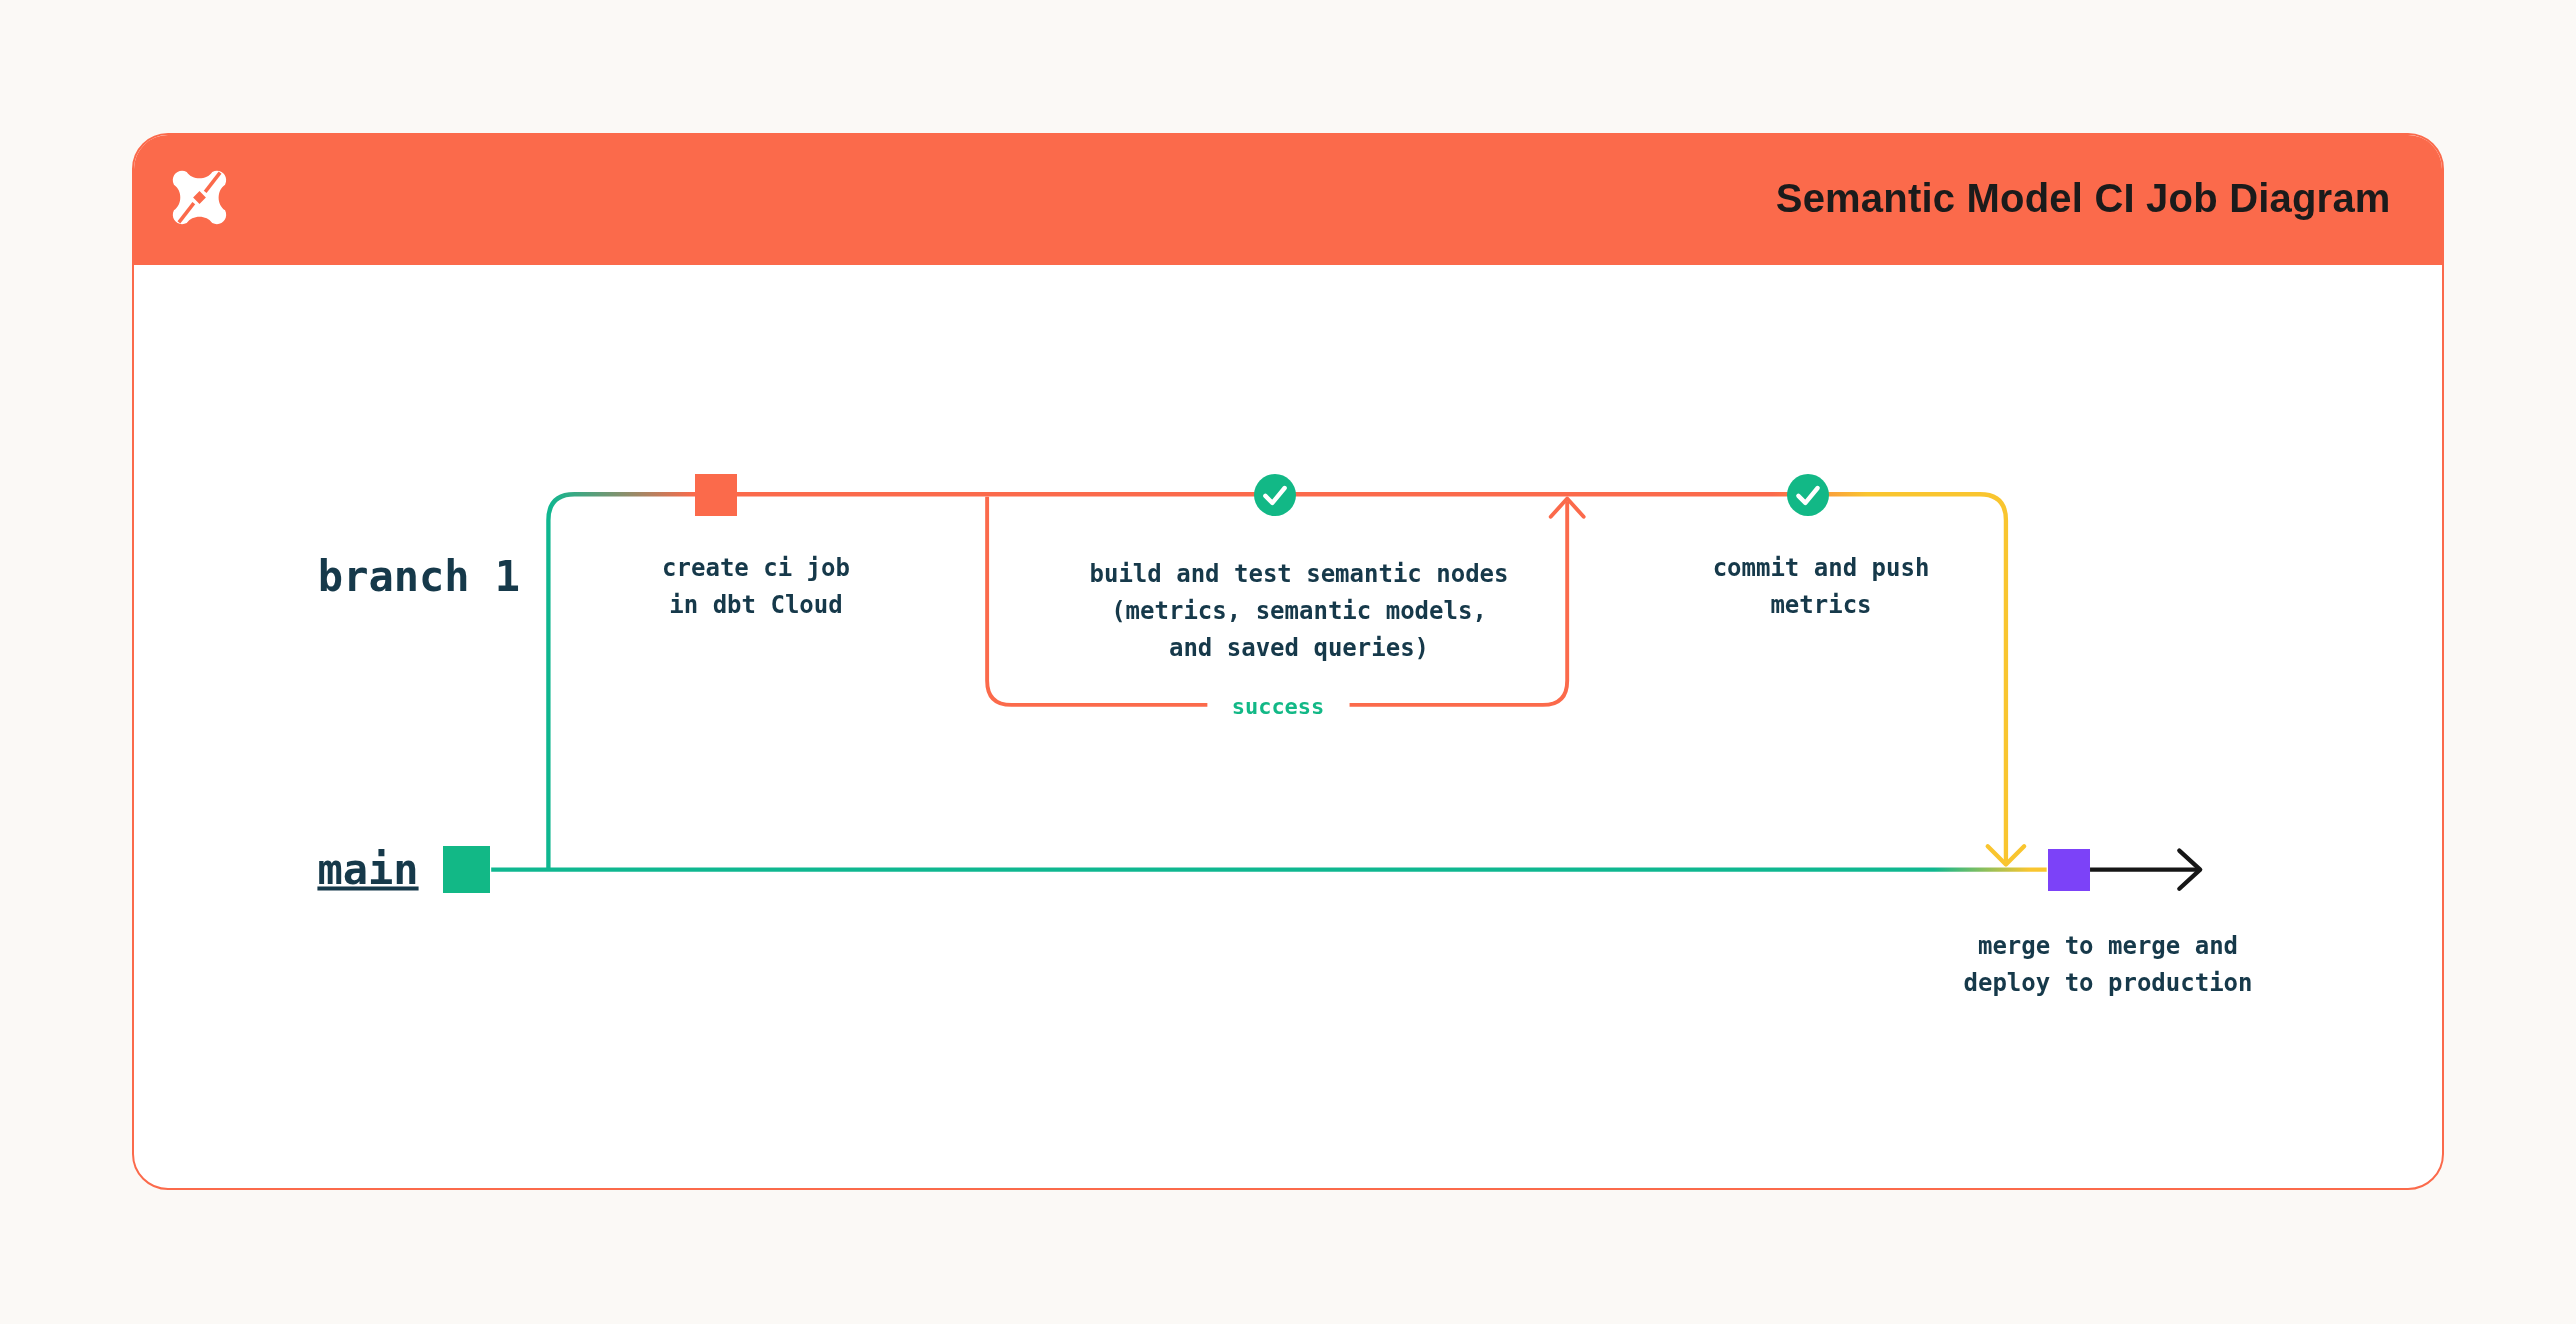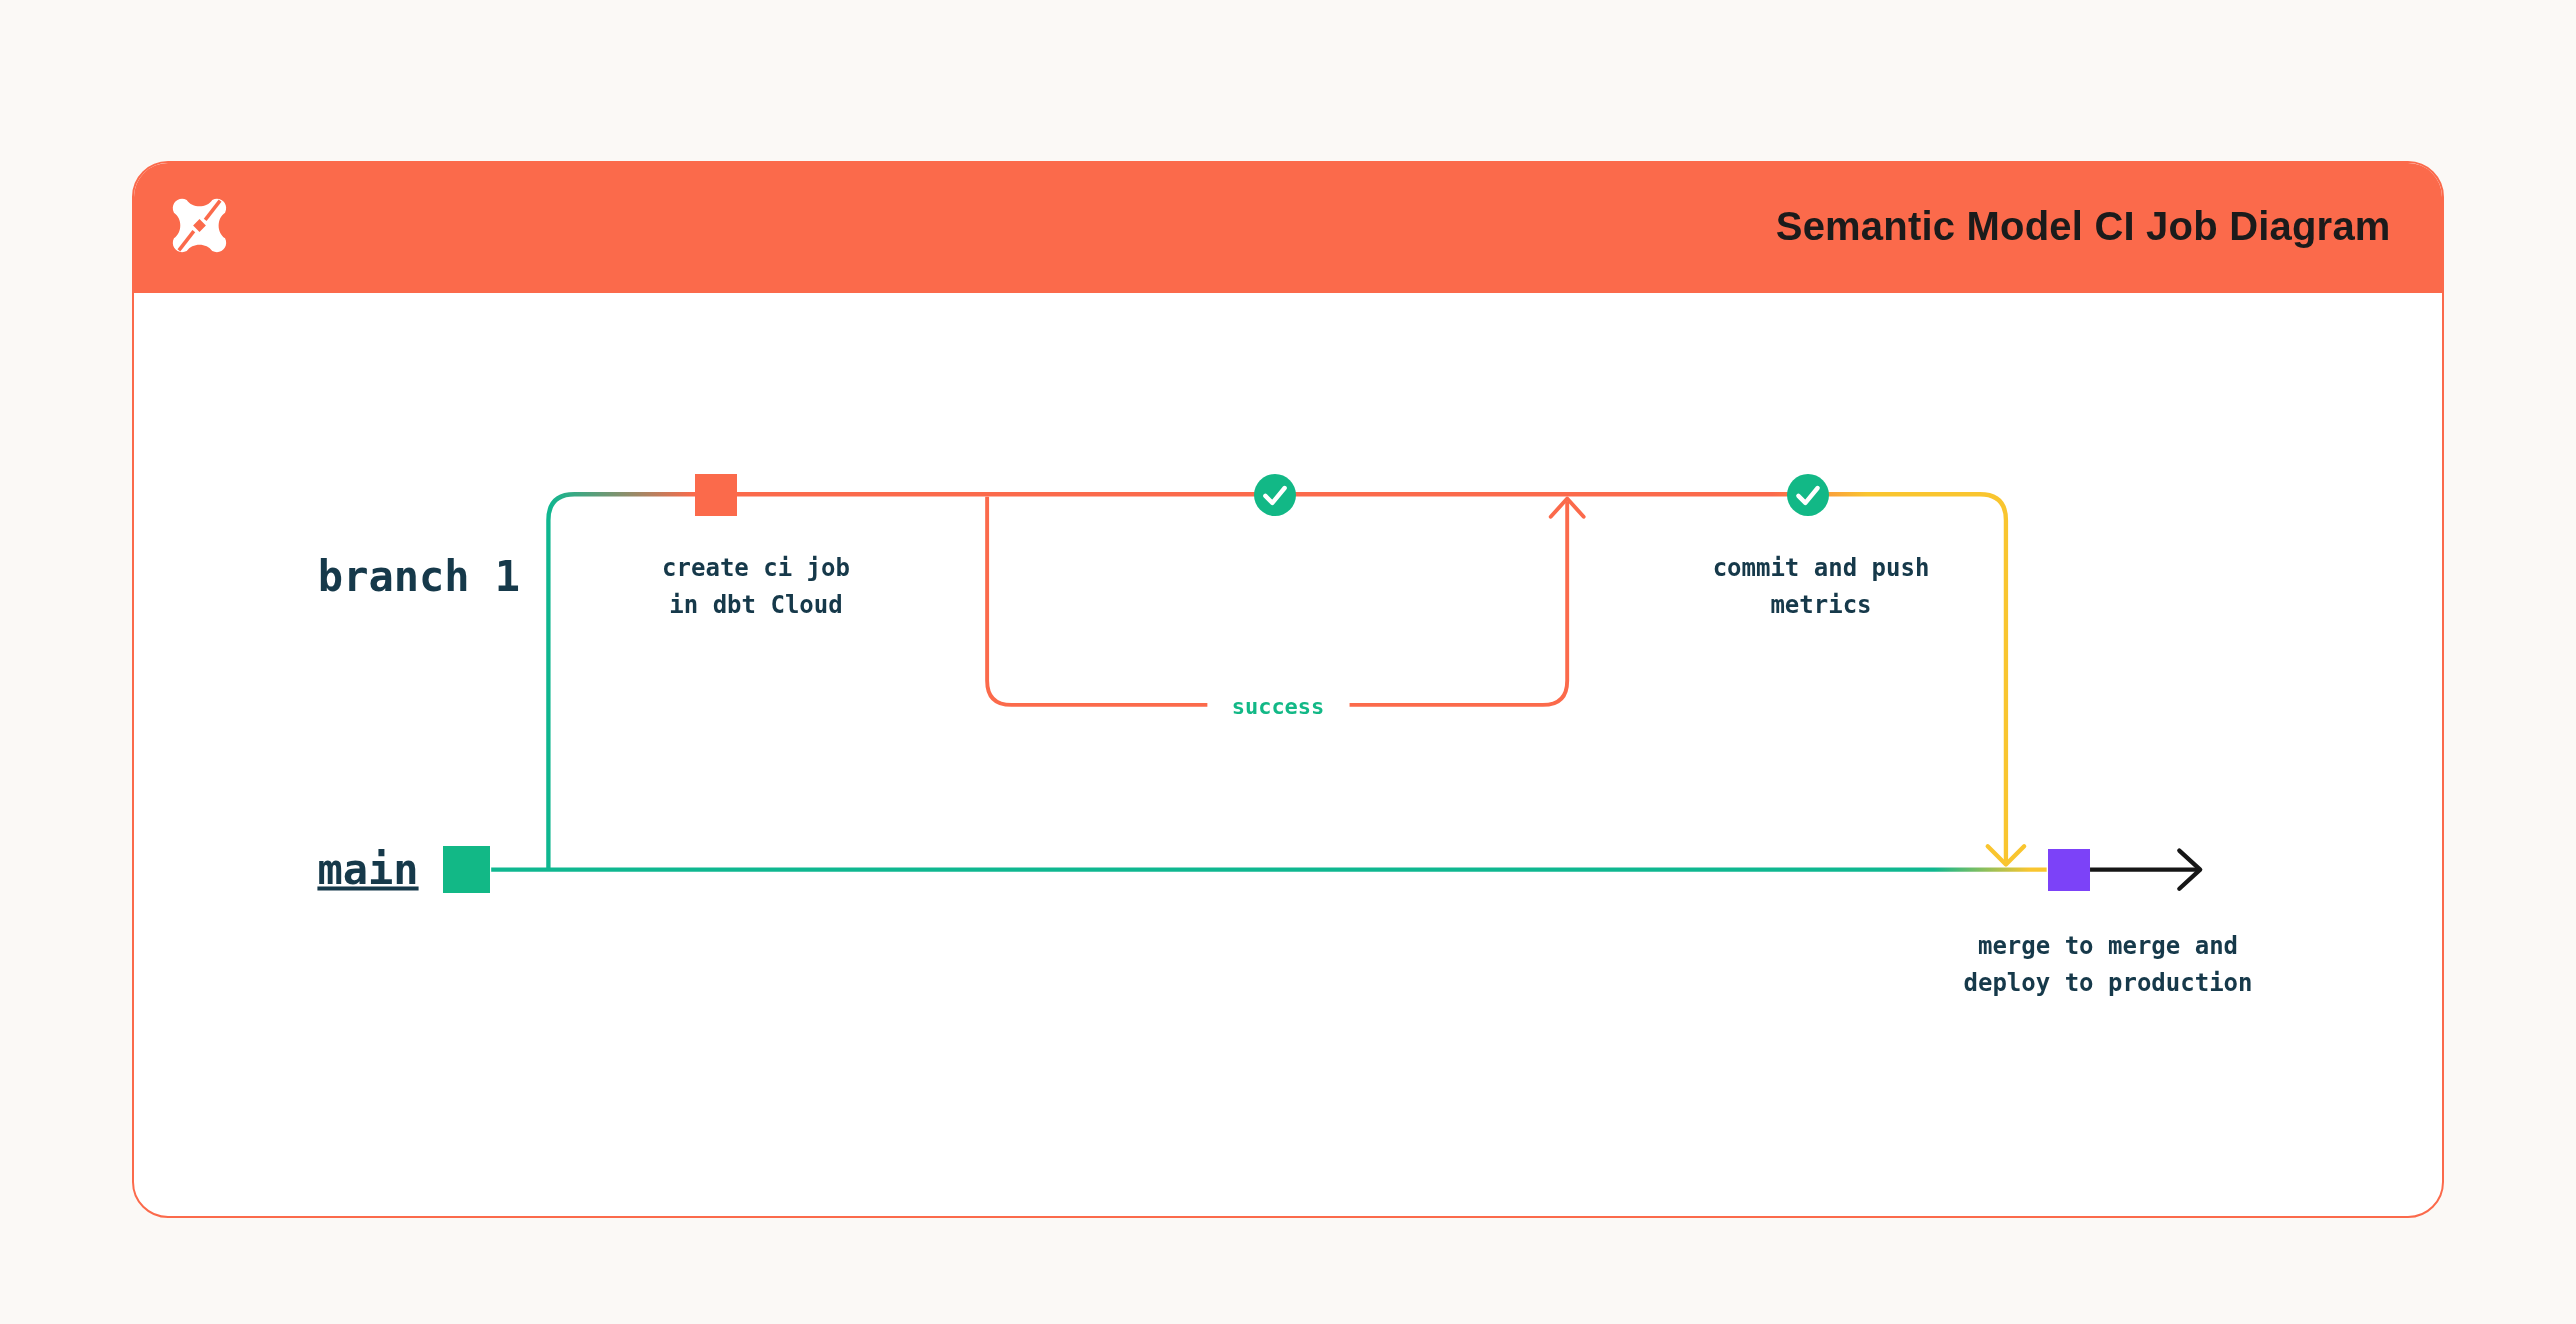--- a/index.html
+++ b/index.html
@@ -23,21 +23,20 @@
   }
   .stage{position:relative;width:2576px;height:1324px;}
 
   
   .card{
     position:absolute;left:132px;top:133px;width:2312px;height:1057px;
     background:var(--card-bg);
     border:2.6px solid var(--coral);
     border-radius:36px;
     overflow:hidden;
-    margin-top:28px;
   }
   .card-header{
     position:absolute;left:-2.6px;top:-2.6px;right:-2.6px;height:133px;
     background:var(--coral);
     border-radius:36px 36px 0 0;
     display:flex;align-items:center;
   }
   .logo{
     position:absolute;left:33px;top:30px;width:71px;height:71px;
   }
@@ -151,20 +150,25 @@
   </div>
   <div class="sq sq-purple"></div>
 
   <div class="lbl branch-lbl lbl-branch1">branch 1</div>
   <div class="lbl branch-lbl lbl-main">main</div>
 
   <div class="lbl node-lbl lbl-create">
     <div>create ci job</div>
     <div>in dbt Cloud</div>
   </div>
+  <div class="lbl node-lbl lbl-build">
+    <div>build and test semantic nodes</div>
+    <div>(metrics, semantic models,</div>
+    <div>and saved queries)</div>
+  </div>
   <div class="lbl node-lbl lbl-commit">
     <div>commit and push</div>
     <div>metrics</div>
   </div>
   <div class="lbl node-lbl lbl-merge">
     <div>merge to merge and</div>
     <div>deploy to production</div>
   </div>
 
   <div class="lbl lbl-success">success</div>

